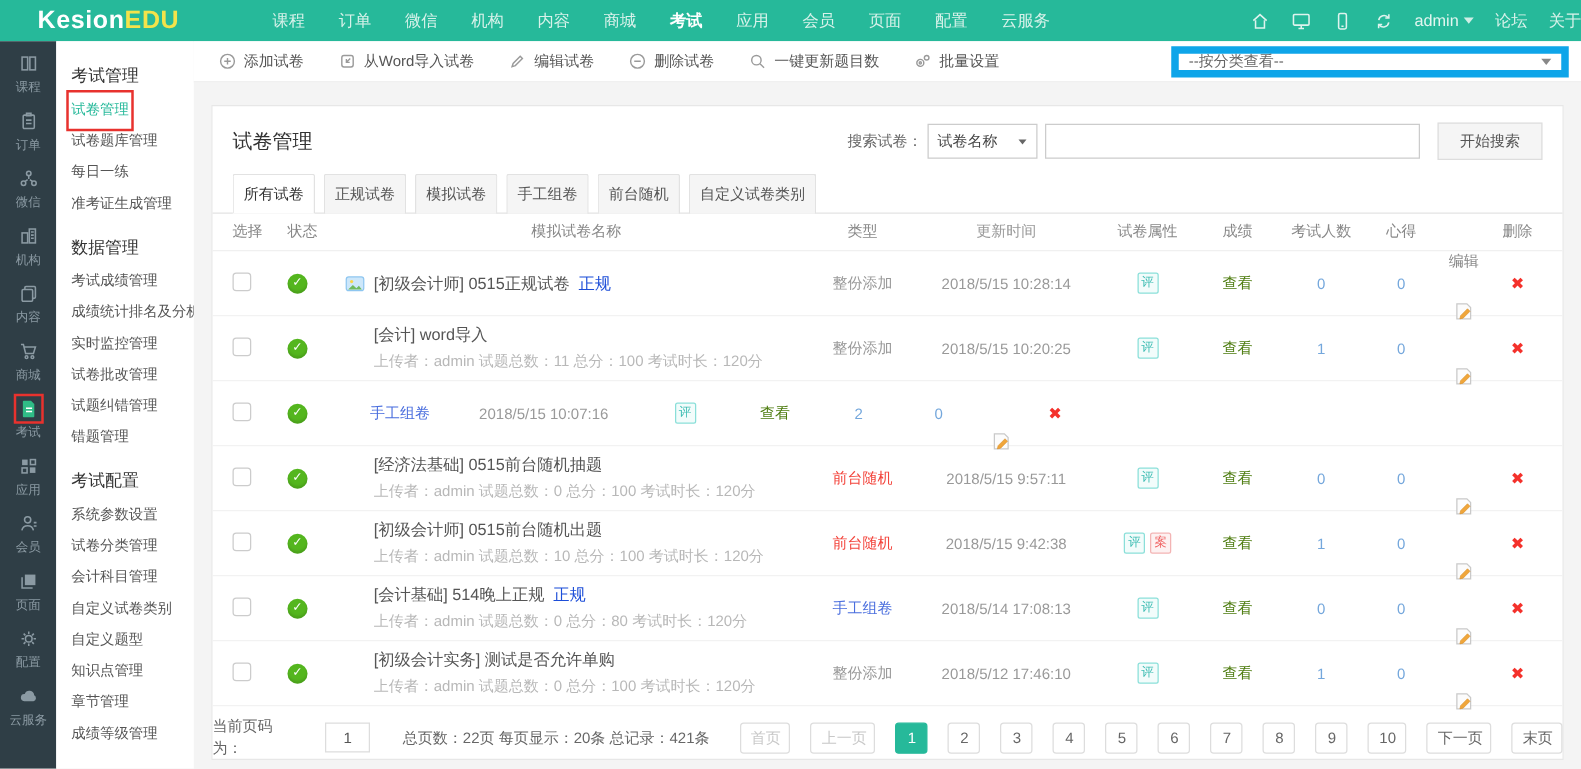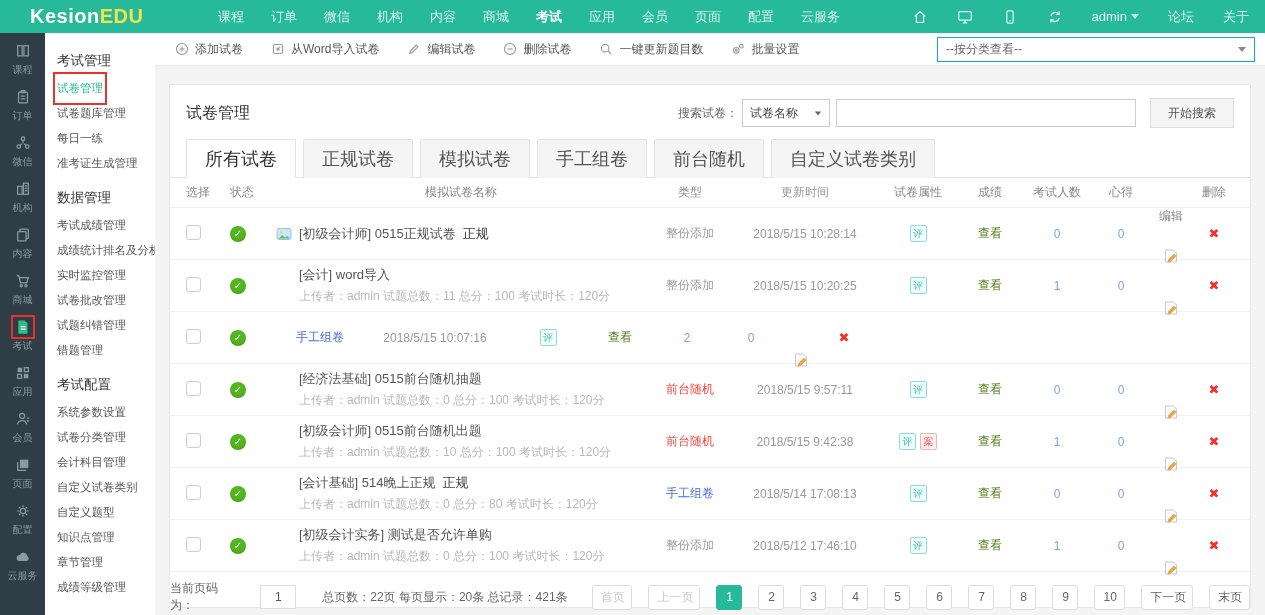--- a/index.html
+++ b/index.html
@@ -5,21 +5,21 @@
   * { margin:0; padding:0; box-sizing:border-box; }
   html,body { width:1265px; height:615px; overflow:hidden; font-family:"Liberation Sans","DejaVu Sans",sans-serif; background:#f4f4f4; color:#555; }
 
   
   .navbar { height:33px; background:#26b99a; display:flex; align-items:center; color:#ecf9f5; }
   .brand { width:170px; padding-left:30px; font-size:20px; font-weight:bold; color:#fff; letter-spacing:.5px; }
   .brand .suffix { color:#f3e34b; }
   .nav-items { display:flex; gap:27px; font-size:13px; margin-left:48px; }
   .nav-item { color:#d8f2ea; cursor:pointer; white-space:nowrap; }
   .nav-item.active { color:#fff; font-weight:bold; }
-  .nav-right { margin-left:auto; display:flex; align-items:center; gap:29px; font-size:13px; padding-right:16px; color:#e3f6f0; }
+  .nav-right { margin-left:auto; display:flex; align-items:center; gap:17px; font-size:13px; color:#e3f6f0; }
   .nav-right svg { width:16px; height:16px; display:block; }
   .nav-user { display:flex; align-items:center; gap:4px; cursor:pointer; }
   .caret { display:inline-block; width:0; height:0; border-left:4px solid transparent; border-right:4px solid transparent; border-top:5px solid #cfeee6; }
 
   
   .layout { display:flex; height:582px; }
 
   
   .rail { width:45px; background:#2f3e46; padding-top:4px; flex:none; }
   .rail-item { padding:5px 0 6px; display:flex; flex-direction:column; align-items:center; gap:3px; cursor:pointer; }
@@ -34,56 +34,56 @@
   .side-heading { font-size:13.5px; color:#333; margin:13px 0 6px; white-space:nowrap; }
   .side-item { font-size:11.5px; color:#555; line-height:25px; white-space:nowrap; cursor:pointer; }
   .side-item.active { color:#26b99a; }
   .side-item .hl-box { outline:2px solid #e8322e; outline-offset:2px; display:inline-block; }
 
   
   .main { flex:1; display:flex; flex-direction:column; min-width:0; }
   .toolbar { height:33px; background:#fff; border-bottom:1px solid #ececec; display:flex; align-items:center; padding-left:20px; gap:28px; font-size:12px; color:#555; flex:none; }
   .tbtn { display:flex; align-items:center; gap:6px; cursor:pointer; white-space:nowrap; }
   .tbtn svg { width:14px; height:14px; stroke:#9a9a9a; fill:none; stroke-width:1.3; }
-  .filter-select { margin-left:auto; margin-right:10px; width:318px; height:25px; border:1px solid #0ea5e9; background:#fff; font-size:12px; color:#666; display:flex; align-items:center; justify-content:space-between; padding:0 8px; cursor:pointer; }
+  .filter-select { margin-left:auto; margin-right:10px; width:318px; height:25px; border:6px solid #0ea5e9; background:#fff; font-size:12px; color:#666; display:flex; align-items:center; justify-content:space-between; padding:0 8px; cursor:pointer; }
   .filter-select .caret { border-top-color:#888; }
 
   .content { flex:1; position:relative; }
   .card { margin:18px 14px 0; height:524px; background:#fff; border:1px solid #e7e7e7; display:flex; flex-direction:column; }
 
   .card-head { display:flex; align-items:center; padding:13px 16px 11px; }
   .card-title { font-size:16px; color:#333; }
   .search { margin-left:auto; display:flex; align-items:center; }
   .search-label { font-size:12px; color:#666; margin-right:4px; }
   .mini-select { width:88px; height:28px; border:1px solid #ccc; font-size:12px; color:#444; display:flex; align-items:center; justify-content:space-between; padding:0 7px; cursor:pointer; }
   .mini-select .caret { border-top-color:#666; transform:scale(.8); }
   .search-input { width:300px; height:28px; border:1px solid #ccc; margin-left:6px; padding:0 8px; font-size:12px; outline:none; }
   .search-btn { height:30px; padding:0 17px; margin-left:14px; background:#f5f5f5; border:1px solid #ddd; font-size:12px; color:#555; cursor:pointer; }
 
   .tabs { display:flex; padding:0 16px; border-bottom:1px solid #e3e3e3; gap:7px; flex:none; }
-  .tab { padding:7px 18px 6px; font-size:18px; color:#555; background:#f5f5f5; border:1px solid #e2e2e2; border-bottom:none; border-radius:2px 2px 0 0; margin-bottom:-1px; cursor:pointer; white-space:nowrap; }
+  .tab { padding:7px 8px 6px; font-size:12px; color:#555; background:#f5f5f5; border:1px solid #e2e2e2; border-bottom:none; border-radius:2px 2px 0 0; margin-bottom:-1px; cursor:pointer; white-space:nowrap; }
   .tab.active { background:#fff; color:#333; border-bottom:1px solid #fff; }
 
   .thead, .trow { display:flex; align-items:center; padding:0 16px; }
   .thead { height:30px; font-size:12px; color:#888; border-bottom:1px solid #f0f0f0; flex:none; }
   .trow { height:52px; border-bottom:1px solid #f2f2f2; font-size:12px; }
   .c-check{ width:44px; } .c-status{ width:46px; } .c-name{ flex:1; min-width:0; }
   .c-type{ width:88px; text-align:center;font-family:Liberation Serif, serif; } .c-upd{ width:142px; text-align:center; color:#999; }
   .c-attr{ width:84px; text-align:center; } .c-score{ width:60px; text-align:center; }
   .c-exam{ width:74px; text-align:center; } .c-notes{ width:54px; text-align:center; }
   .c-edit{ width:46px; text-align:center;margin-top:48px; } .c-del{ width:40px; text-align:center; }
   .thead .c-name { text-align:center; }
 
   .cb { width:15px; height:15px; border:1px solid #ccc; border-radius:3px; background:#fff; cursor:pointer; }
   .status-ok { width:16px; height:16px; border-radius:50%; background:#54b61e; color:#fff; font-size:10px; display:flex; align-items:center; justify-content:center; box-shadow:inset 0 -2px 2px rgba(0,0,0,.12); }
 
   .name-line { display:flex; align-items:center; gap:7px; color:#555; font-size:13px; white-space:nowrap; }
   .file-icon { width:16px; height:16px; display:inline-flex; align-items:center; justify-content:center; flex:none; }
   .icon-ie { color:#2f8fe8; font-weight:bold; font-style:italic; font-size:15px; font-family:"Liberation Serif","DejaVu Serif",serif; }
-  .badge-red { color:#404040; }
+  .badge-red { color:#1d4ed8; }
   .meta { color:#b8b8b8; font-size:12px; padding-left:23px; margin-top:4px; white-space:nowrap; }
 
   .t-gray{ color:#999; } .t-blue{ color:#4a6ede; } .t-red{ color:#f3453c; }
   .attr-tag { display:inline-block; width:17px; height:17px; line-height:16px; font-size:10px; border-radius:2px; margin:0 2px; }
   .a-teal { color:#3fbdb4; border:1px solid #8adfd9; background:#f2fcfb; }
   .a-red  { color:#ef5d5d; border:1px solid #f3b4b4; background:#fdf1f1; }
   .view-link { color:#4d7c0f; cursor:pointer; }
   .num { color:#74a7dc; }
   .edit-icon svg { width:16px; height:16px; cursor:pointer; }
   .del-icon { color:#f4312b; font-weight:bold; font-size:13px; cursor:pointer; }

